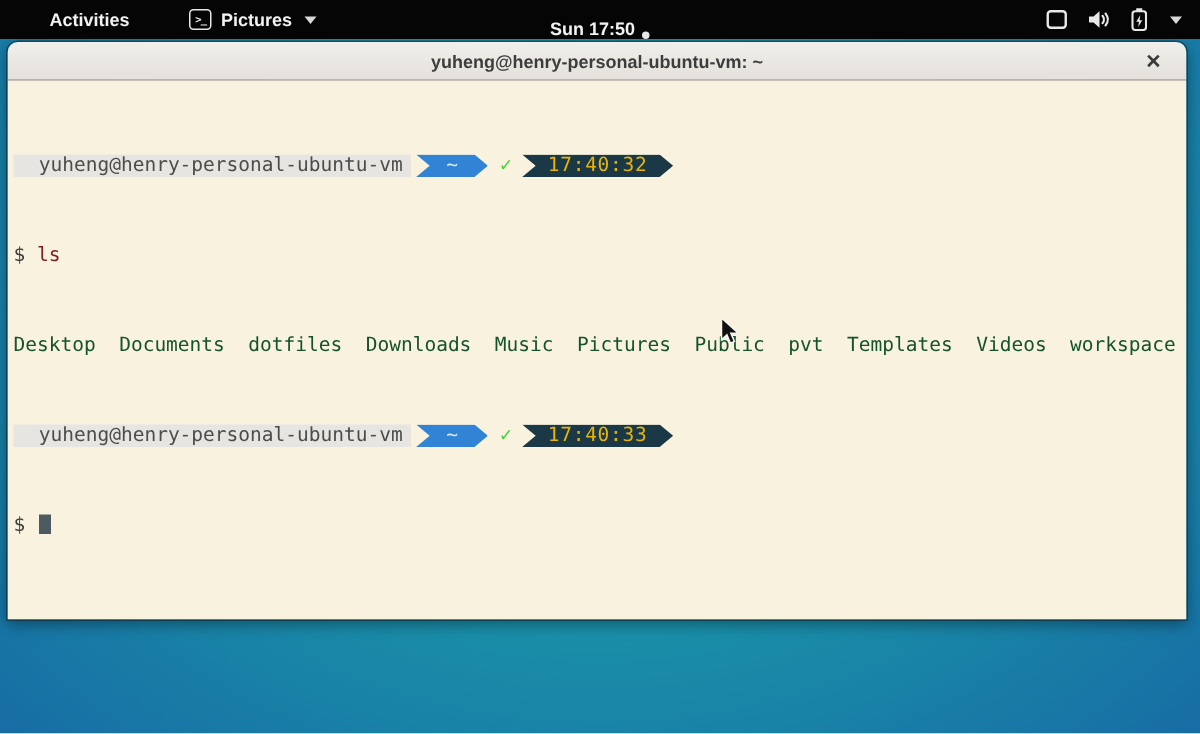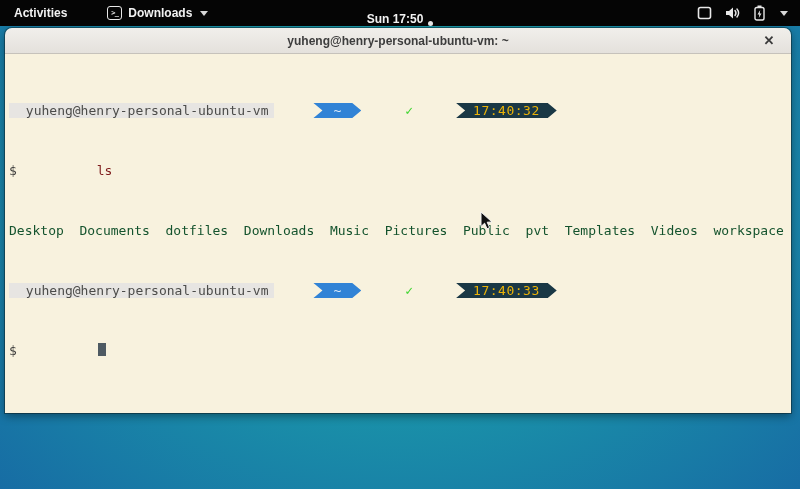--- a/index.html
+++ b/index.html
@@ -9,21 +9,21 @@
   
   .desktop {
     position:absolute; inset:0;
     background: radial-gradient(ellipse 70% 90% at 50% 38%, #1db2aa 0%, #1a93a9 48%, #176ca4 100%);
   }
 
   
   .topbar {
     position:absolute; top:0; left:0; width:800px; height:26px;
     background:#050505; color:#f2f2f2; font-size:12px; font-weight:600;
-    display:flex; align-items:center; z-index:30;
+    display:flex; align-items:center; z-index:30;padding-left:19px;
   }
   .activities { padding:0 14px; height:100%; display:flex; align-items:center; cursor:pointer; }
   .appmenu { display:flex; align-items:center; gap:6px; margin-left:26px; height:100%; cursor:pointer; }
   .appicon {
     width:15px; height:14px; border:1.4px solid #e8e8e8; border-radius:3px;
     display:inline-flex; align-items:center; justify-content:center;
     font-family:"DejaVu Sans Mono", monospace; font-size:7px; font-weight:700; line-height:1;
     color:#e8e8e8; letter-spacing:-0.5px;
   }
   .caret { width:0; height:0; border-left:4px solid transparent; border-right:4px solid transparent; border-top:5px solid #d8d8d8; margin-left:2px; }
@@ -50,21 +50,21 @@
   .closebtn {
     position:absolute; right:10px; top:0; height:100%; width:24px;
     display:flex; align-items:center; justify-content:center;
     font-size:13px; font-weight:700; color:#3a3a3a; cursor:pointer;
   }
   .termbody {
     flex:1 1 auto; background:#f8f2de; padding:4px 4px;
     font-family:"DejaVu Sans Mono", monospace; font-size:13px; line-height:15px;
     color:#3f3f3d; white-space:pre; overflow:hidden;
   }
-  .tline { height:15px; display:flex; align-items:stretch;gap:36px; }
+  .tline { height:15px; display:flex; align-items:stretch; }
 
   
   .seg-user {
     background:#e7e5e2; color:#4c4c4a; padding:0 6px 0 9px;
     display:inline-flex; align-items:center;
   }
   .pseg {
     display:inline-flex; align-items:center; justify-content:center;
     clip-path:polygon(0 0, calc(100% - 9px) 0, 100% 50%, calc(100% - 9px) 100%, 0 100%, 9px 50%);
   }
@@ -85,21 +85,21 @@
 </style>
 </head>
 <body>
 
 <div class="desktop">
 
   <div class="topbar">
     <div class="activities">Activities</div>
     <div class="appmenu">
       <span class="appicon">&gt;_</span>
-      <span>Downloads</span>
+      <span>Pictures</span>
       <span class="caret"></span>
     </div>
     <div class="clock">
       <span>Sun 17:50</span>
       <span class="notifdot"></span>
     </div>
     <div class="tray">
       <span>
         <svg width="15" height="14" viewBox="0 0 15 14">
           <rect x="1.5" y="1.5" width="12" height="11" rx="2" fill="none" stroke="#e8e8e8" stroke-width="1.6"></rect>

